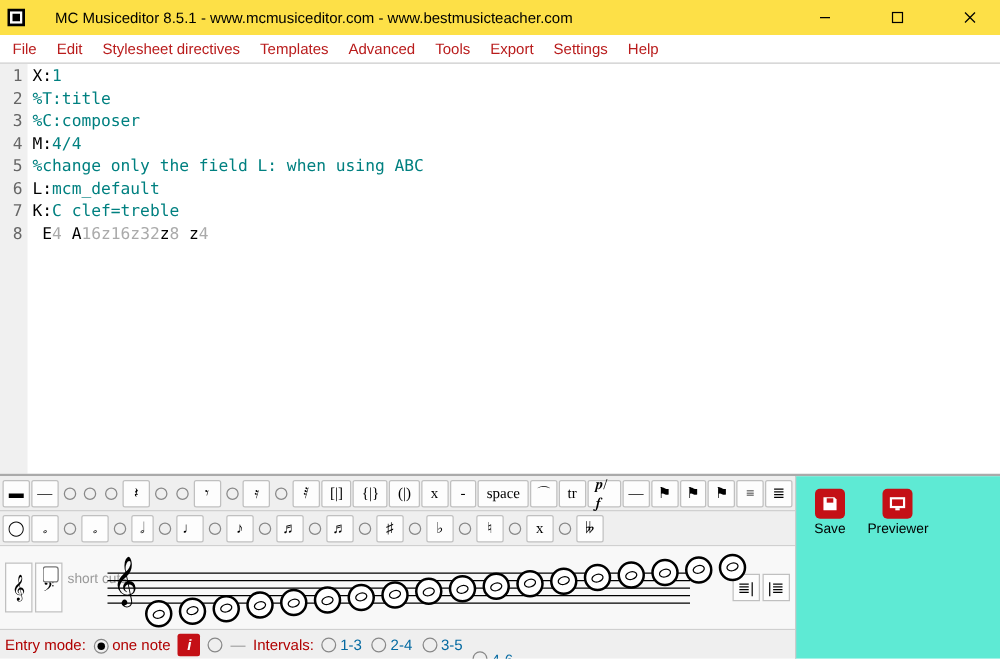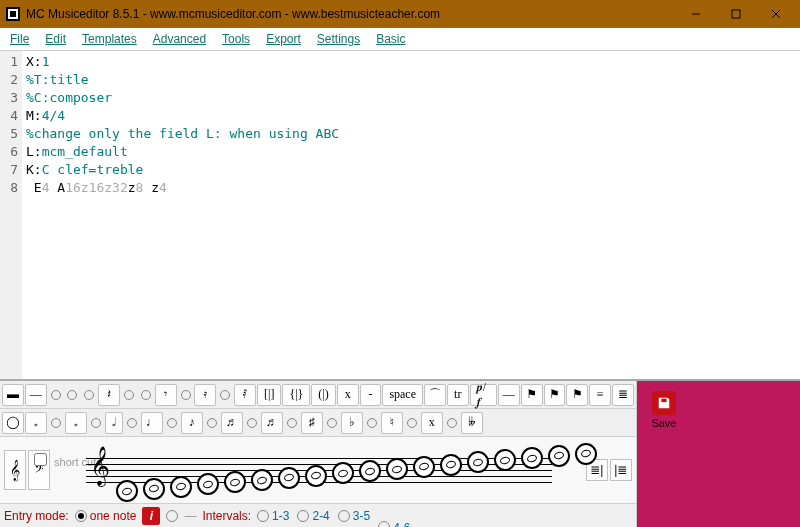--- a/index.html
+++ b/index.html
@@ -1,23 +1,23 @@
 <!DOCTYPE html>
 <html><head>
   <meta charset="utf-8">
   <style>
     * { box-sizing: border-box; margin: 0; padding: 0; }
     body { font-family: "Segoe UI", Tahoma, sans-serif; font-size: 12px; background: #fff; width: 800px; height: 527px; overflow: hidden; display: flex; flex-direction: column; }
-    .titlebar { display: flex; align-items: center; height: 28px; padding: 0 4px 0 6px; background: #a16207; }
+    .titlebar { display: flex; align-items: center; height: 28px; padding: 0 4px 0 6px; background: #fde047; gap: 18px; }
     .titlebar .app-icon { width: 14px; height: 14px; background: #000; margin-right: 6px; display: inline-flex; align-items: center; justify-content: center; }
     .titlebar .app-icon svg { width: 10px; height: 10px; }
     .titlebar .title { flex: 1; font-size: 12px; color: #000; }
     .win-btn { width: 40px; height: 28px; display: flex; align-items: center; justify-content: center; color: #000; }
     .menubar { display: flex; align-items: center; height: 22px; padding: 0 2px; background: #fff; }
-    .menubar .item { padding: 2px 8px; font-size: 12px; color: #0f766e; text-decoration: underline; }
+    .menubar .item { padding: 2px 8px; font-size: 12px; color: #b91c1c; }
     .editor-wrap { flex: 1; display: flex; background: #fff; overflow: hidden; border-top: 1px solid #ccc; }
     .gutter { width: 22px; background: #f0f0f0; text-align: right; padding: 2px 4px 0 0; font-family: Consolas, monospace; font-size: 13px; color: #666; line-height: 18px; }
     .code { flex: 1; padding: 2px 4px; font-family: Consolas, monospace; font-size: 13px; color: #000; line-height: 18px; white-space: pre; }
     .tok-teal { color: #008080; }
     .tok-black { color: #000; }
     .tok-gray { color: #aaa; }
 
     .bottom { display: flex; border-top: 2px solid #aaa; }
     .palette { flex: 1; background: #efefef; display: flex; flex-direction: column; }
     .tool-row { display: flex; align-items: center; height: 28px; border-bottom: 1px solid #d0d0d0; padding: 0 2px; gap: 1px; }
@@ -28,26 +28,26 @@
     .shortcuts input { margin-right: 4px; }
     .clef-box { width: 22px; height: 40px; border: 1px solid #c0c0c0; background: #fdfdfd; display: inline-flex; align-items: center; justify-content: center; font-size: 18px; margin-right: 2px; }
     .staff { flex: 1; height: 52px; position: relative; margin: 0 4px; }
     .staff-line { position: absolute; left: 30px; right: 30px; height: 1px; background: #000; }
     .treble { position: absolute; left: 34px; top: 4px; font-size: 34px; line-height: 34px; }
     .note { position: absolute; width: 22px; height: 22px; border: 2px solid #000; border-radius: 50%; background: #fff; display: flex; align-items: center; justify-content: center; font-size: 10px; }
     .note-inner { width: 10px; height: 7px; border: 1.5px solid #000; border-radius: 50%; transform: rotate(-15deg); }
     .staff-btn { width: 22px; height: 22px; border: 1px solid #c0c0c0; background: #fdfdfd; display: inline-flex; align-items: center; justify-content: center; }
     .entry-row { display: flex; align-items: center; height: 24px; padding: 0 4px; font-size: 12px; color: #b00000; gap: 6px; border-top: 1px solid #d0d0d0; }
     .entry-row .label { color: #b00000; }
-    .entry-row .on { display: inline-flex; align-items: center; gap: 3px; color: #b00000; }
+    .entry-row .on { display: inline-flex; align-items: flex-end; gap: 3px; color: #b00000; }
     .entry-row .red-box { width: 18px; height: 18px; background: #c41016; color: #fff; display: inline-flex; align-items: center; justify-content: center; border-radius: 2px; font-style: italic; font-weight: bold; }
     .radio { width: 12px; height: 12px; border: 1px solid #888; border-radius: 50%; display: inline-block; }
     .radio.on::after { content: ""; width: 6px; height: 6px; background: #000; border-radius: 50%; display: block; margin: 2px; }
 
-    .actions { width: 170px; background: #be185d; border-left: 1px solid #ccc; display: grid; grid-template-columns: 1fr 1fr 1fr; grid-template-rows: repeat(3, 1fr); padding: 6px 0 2px 0; }
+    .actions { width: 170px; background: #5eead4; border-left: 1px solid #ccc; display: grid; grid-template-columns: 1fr 1fr 1fr; grid-template-rows: repeat(3, 1fr); padding: 6px 0 2px 0; }
     .action { display: flex; flex-direction: column; align-items: center; justify-content: center; font-size: 11px; color: #000; gap: 2px; cursor: pointer; }
     .action .icon { width: 24px; height: 24px; background: #c41016; border-radius: 4px; display: flex; align-items: center; justify-content: center; color: #fff; }
     .action .icon svg { width: 14px; height: 14px; fill: #fff; }
     .action.hidden { visibility: hidden; }
   </style>
 </head>
 <body>
 
 <div class="titlebar">
   <span class="app-icon">
@@ -71,26 +71,27 @@
       <svg width="10" height="10">
         <line x1="1" y1="1" x2="9" y2="9" stroke="#000"></line>
         <line x1="9" y1="1" x2="1" y2="9" stroke="#000"></line>
       </svg>
     </div>
 </div>
 
 <div class="menubar" id="menubar">
     <div class="item">File</div>
     <div class="item">Edit</div>
+    <div class="item">Stylesheet directives</div>
     <div class="item">Templates</div>
     <div class="item">Advanced</div>
     <div class="item">Tools</div>
     <div class="item">Export</div>
     <div class="item">Settings</div>
-    <div class="item">Basic</div>
+    <div class="item">Help</div>
   </div>
 
 <div class="editor-wrap">
   <div class="gutter" id="gutter">
       <div>1</div>
       <div>2</div>
       <div>3</div>
       <div>4</div>
       <div>5</div>
       <div>6</div>
@@ -289,16 +290,25 @@
   <div class="actions" id="actions" style="grid-template-columns: 1fr 1fr 1fr; grid-template-rows: repeat(3, 1fr);">
       <div class="action">
         <div class="icon">
           <svg viewBox="0 0 16 16">
             <path d="M2 2h10l2 2v10H2z" fill="#fff"></path>
             <rect x="5" y="3" width="6" height="4" fill="#c41016"></rect>
           </svg>
         </div>
         <span>Save</span>
       </div>
+      <div class="action">
+        <div class="icon">
+          <svg viewBox="0 0 16 16">
+            <rect x="2" y="3" width="12" height="8" fill="none" stroke="#fff" stroke-width="2"></rect>
+            <rect x="6" y="12" width="4" height="2" fill="#fff"></rect>
+          </svg>
+        </div>
+        <span>Previewer</span>
+      </div>
       <div class="action hidden"></div>
       <div class="action hidden"></div>
     </div>
 </div>
 
 </body></html>

